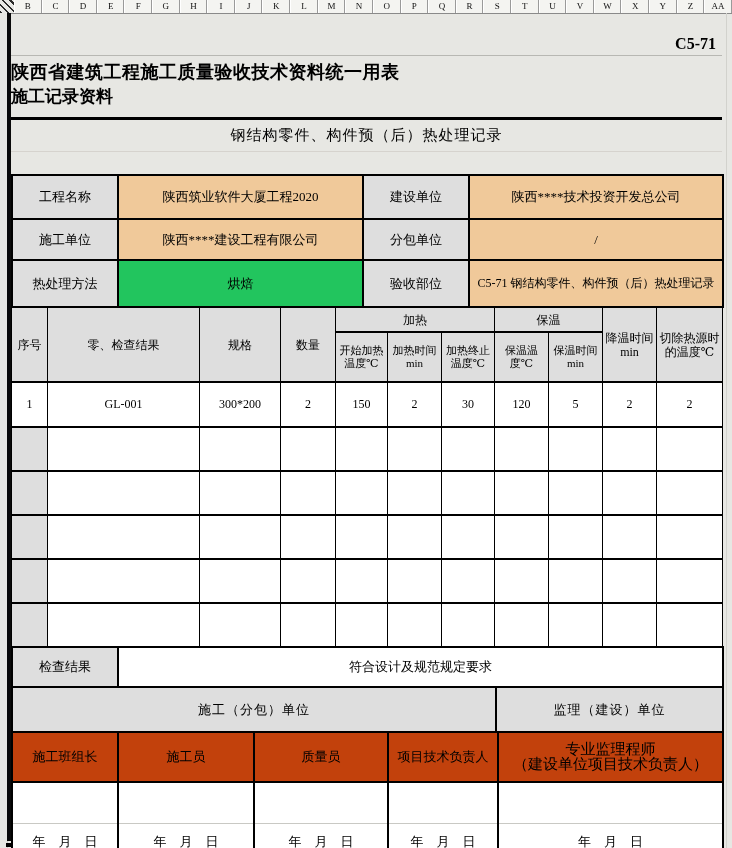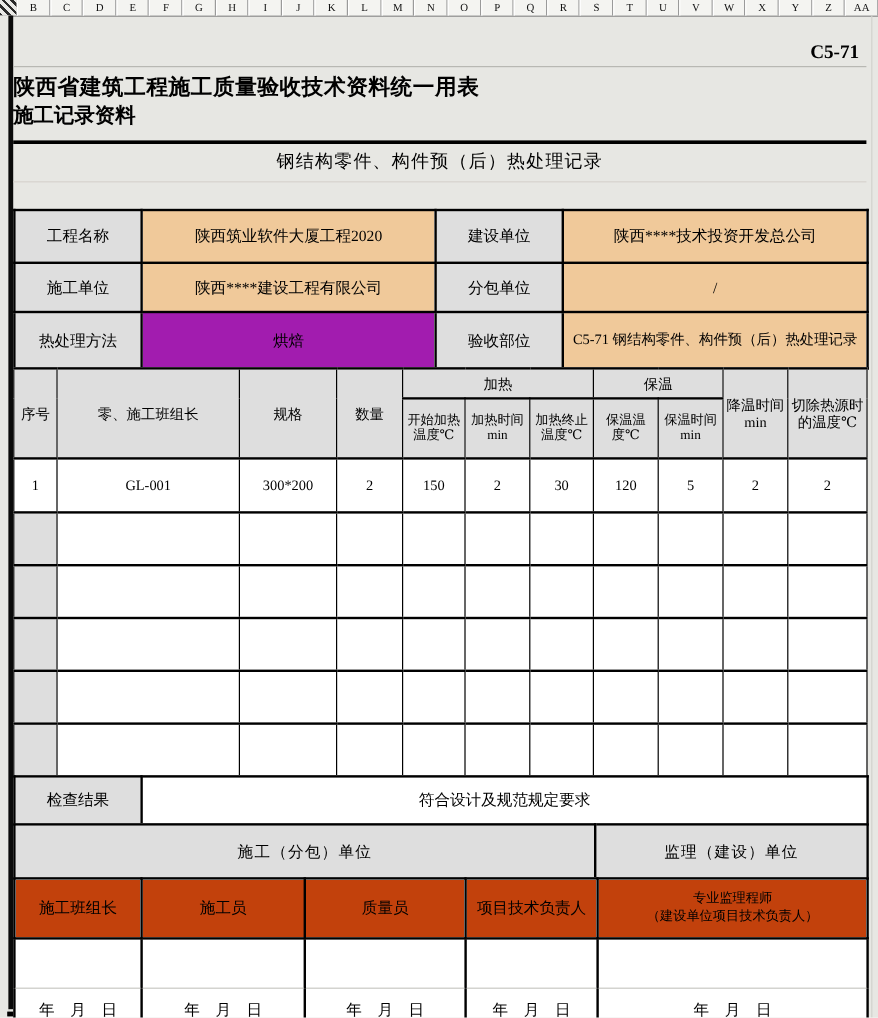--- a/index.html
+++ b/index.html
@@ -27,21 +27,21 @@
   .spacer-row{height:22px;}
 
   table{border-collapse:collapse;table-layout:fixed;width:711px;background:#fff;}
   table.stack{margin-top:-2px;}
   td,th{box-sizing:border-box;overflow:hidden;font-weight:normal;}
 
   
   .info td{border:2px solid #000;text-align:center;vertical-align:middle;font-size:13px;}
   .info .lbl{background:#dedede;}
   .info .orange{background:#f0c99a;margin-top:36px;}
-  .info .white{background:#a21caf;margin-left:32px;}
+  .info .white{background:#22c55e;margin-left:32px;}
   .info tr.r1{height:44px;} .info tr.r2{height:41px;} .info tr.r3{height:47px;}
   .info .small2{font-size:12px;line-height:15px;}
 
   
   .rec th,.rec td{border:1px solid #000;border-top-width:2px;border-bottom-width:2px;text-align:center;vertical-align:middle;}
   .rec th{background:#dedede;font-size:12px;line-height:14px;padding:0 1px;}
   .rec tr.h1{height:25px;} .rec tr.h2{height:50px;}
   .rec tr.h2 th{font-size:11px;line-height:13px;}
   .rec td{font-size:12px;background:#fff;}
   .rec tr.data-row{height:45px;}
@@ -51,21 +51,21 @@
   
   .chk td{border:2px solid #000;font-size:13px;text-align:center;vertical-align:middle;}
   .chk tr{height:40px;}
   .chk .lbl{background:#dedede;}
   .units td{border:2px solid #000;background:#dedede;font-size:13px;text-align:center;vertical-align:middle;letter-spacing:1px;}
   .units tr{height:45px;}
   .sig td{border:2px solid #000;text-align:center;vertical-align:middle;font-size:13px;}
   .sig tr.roles{height:50px;} .sig tr.roles td{background:#c2410c;}
   .sig tr.space{height:41px;} .sig tr.space td{border-bottom:1px solid #c9c9c4;}
   .sig tr.dates{height:38px;} .sig tr.dates td{border-top:1px solid #c9c9c4;border-bottom:3px solid #c4b5fd;}
-  .sig .two-line{font-size:11px;line-height:15px;}
+  .sig .two-line{font-size:15px;line-height:15px;}
 </style>
 </head>
 <body>
 
 <div class="sheet">
 
   <div class="hatch"></div>
   <div class="col-letters">
       <span class="col-letter">B</span>
       <span class="col-letter">C</span>
@@ -150,21 +150,21 @@
           <col style="width:54px">
           <col style="width:53px">
           <col style="width:54px">
         <col style="width:54px">
           <col style="width:54px">
           <col style="width:66px">
       </colgroup>
       <tbody>
           <tr class="h1">
         <th rowspan="2">序号</th>
-        <th rowspan="2">零、施工班组长</th>
+        <th rowspan="2">零、检查结果</th>
         <th rowspan="2">规格</th>
         <th rowspan="2">数量</th>
         <th colspan="3">加热</th>
         <th colspan="2">保温</th>
         <th rowspan="2">降温时间min</th>
         <th rowspan="2">切除热源时的温度℃</th>
       </tr>
       <tr class="h2">
         <th>开始加热温度℃</th>
         <th>加热时间min</th>

